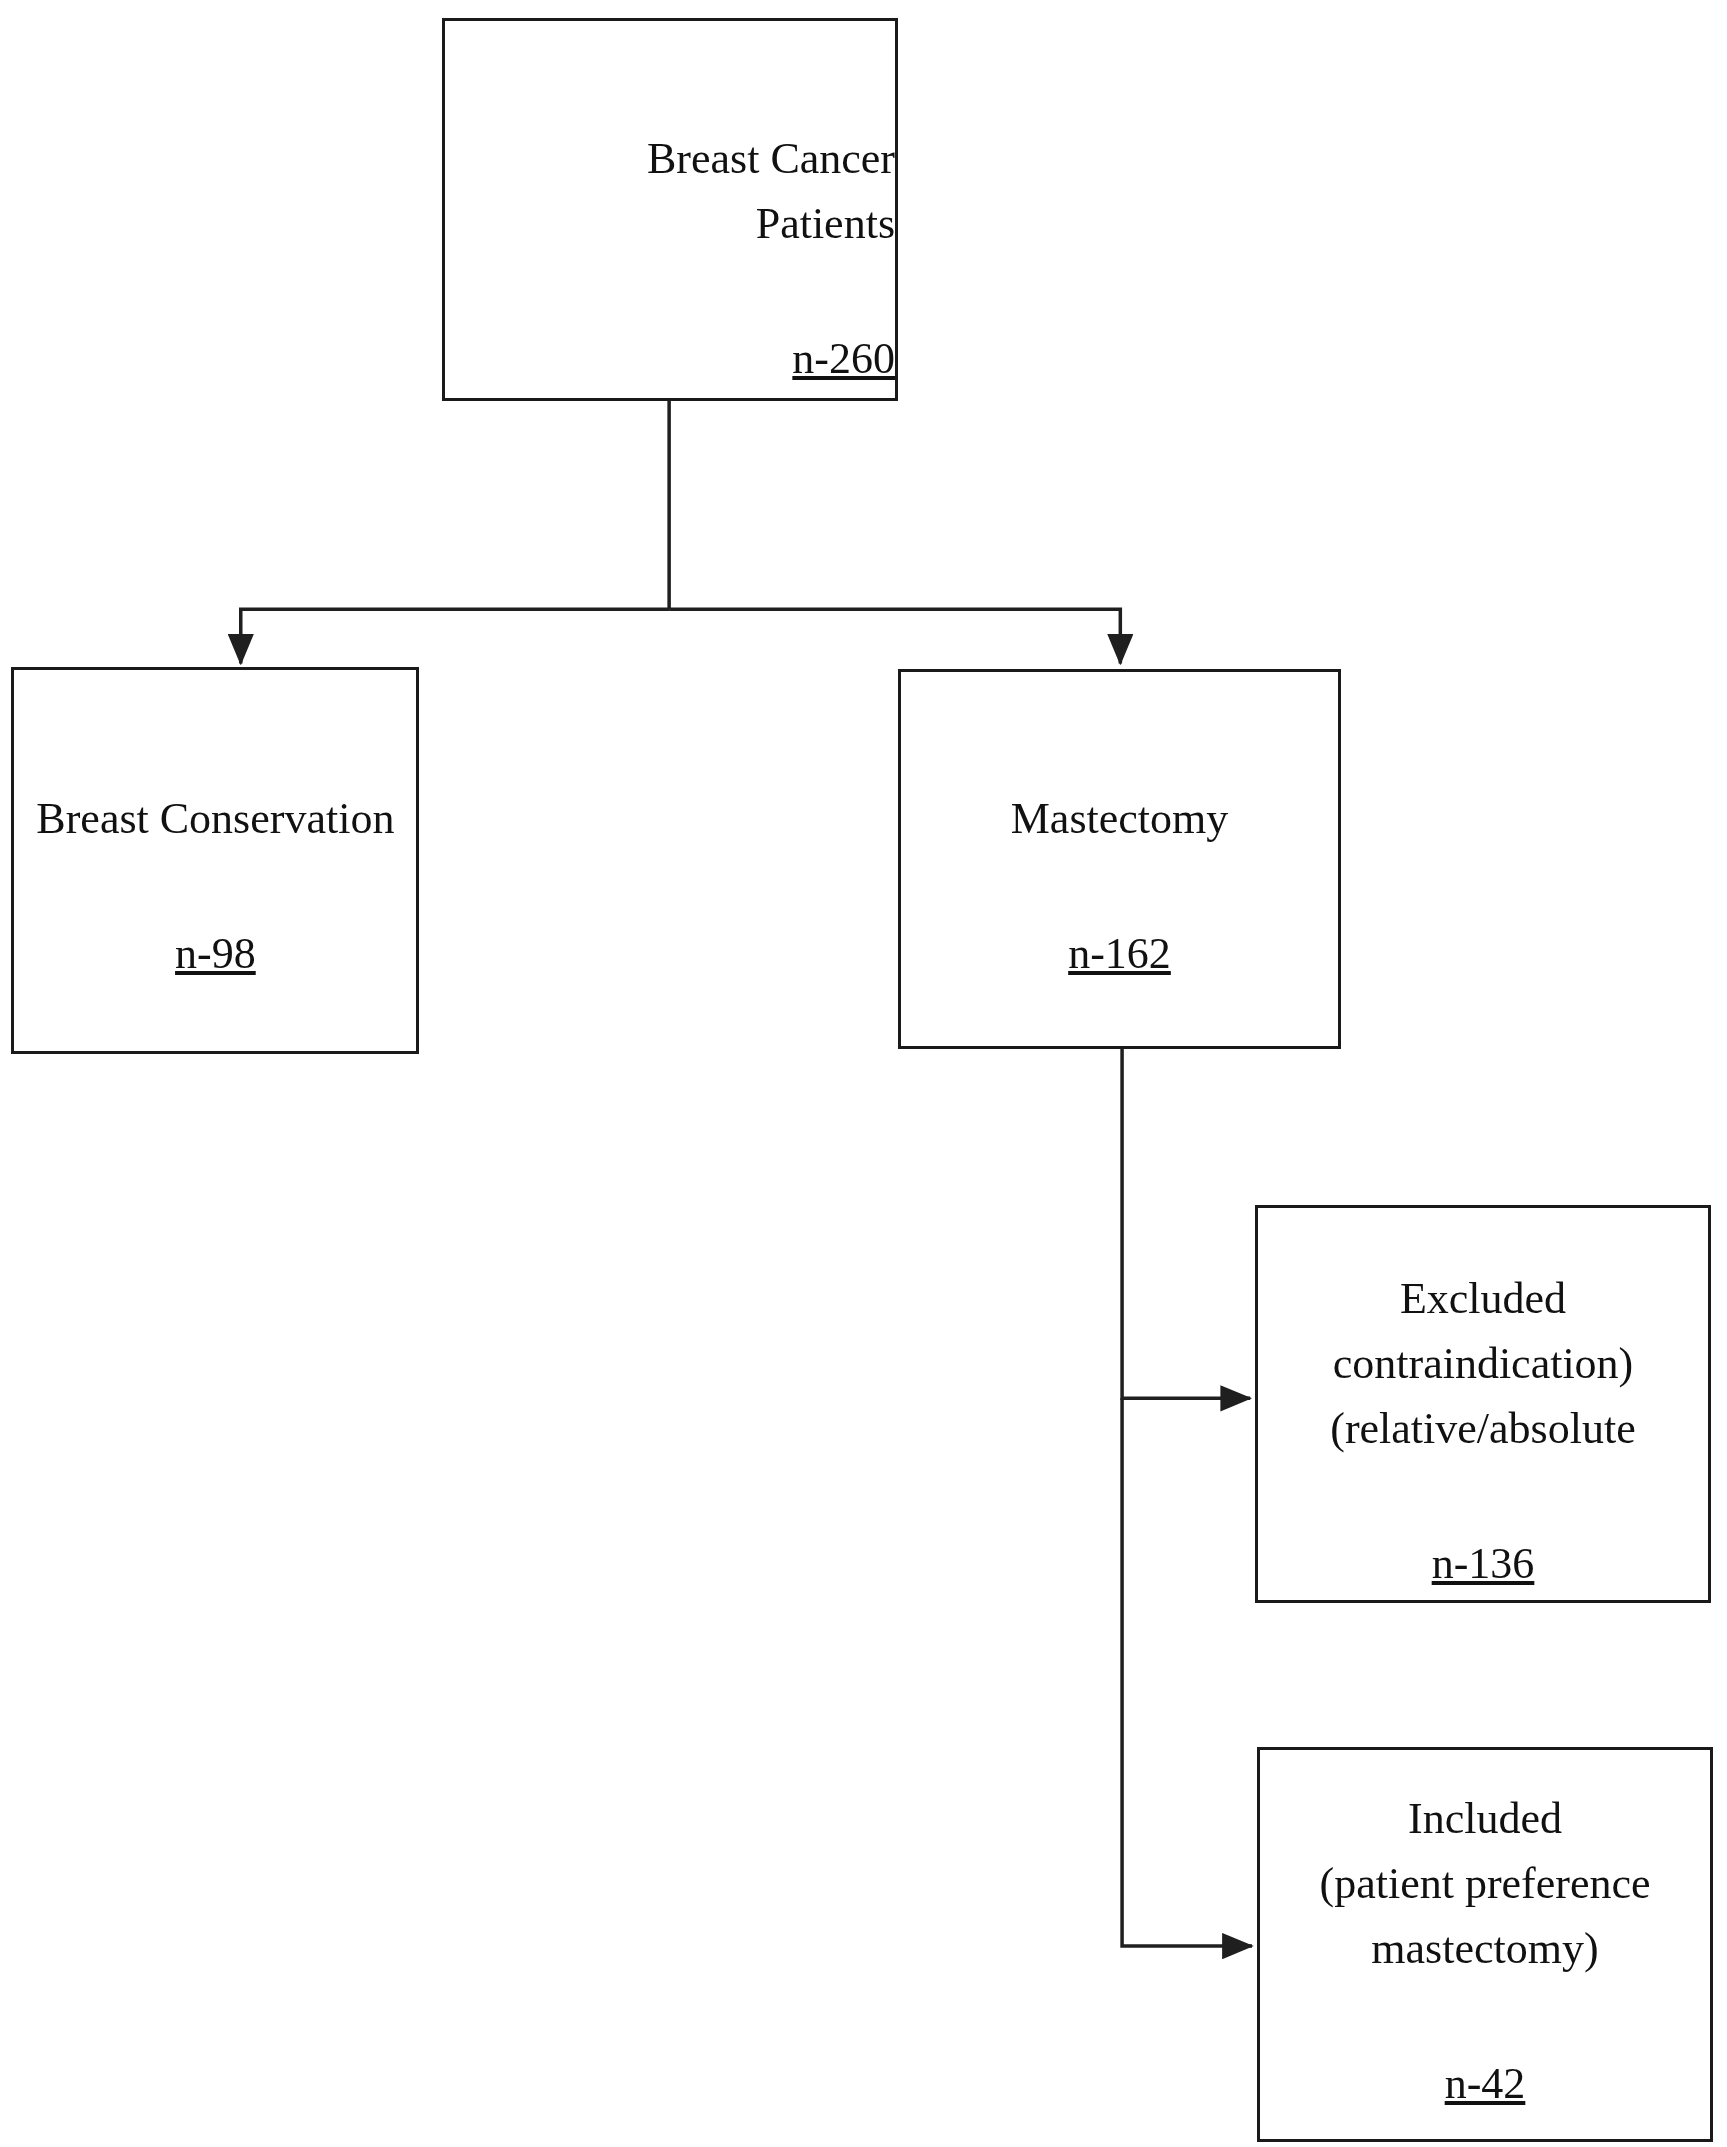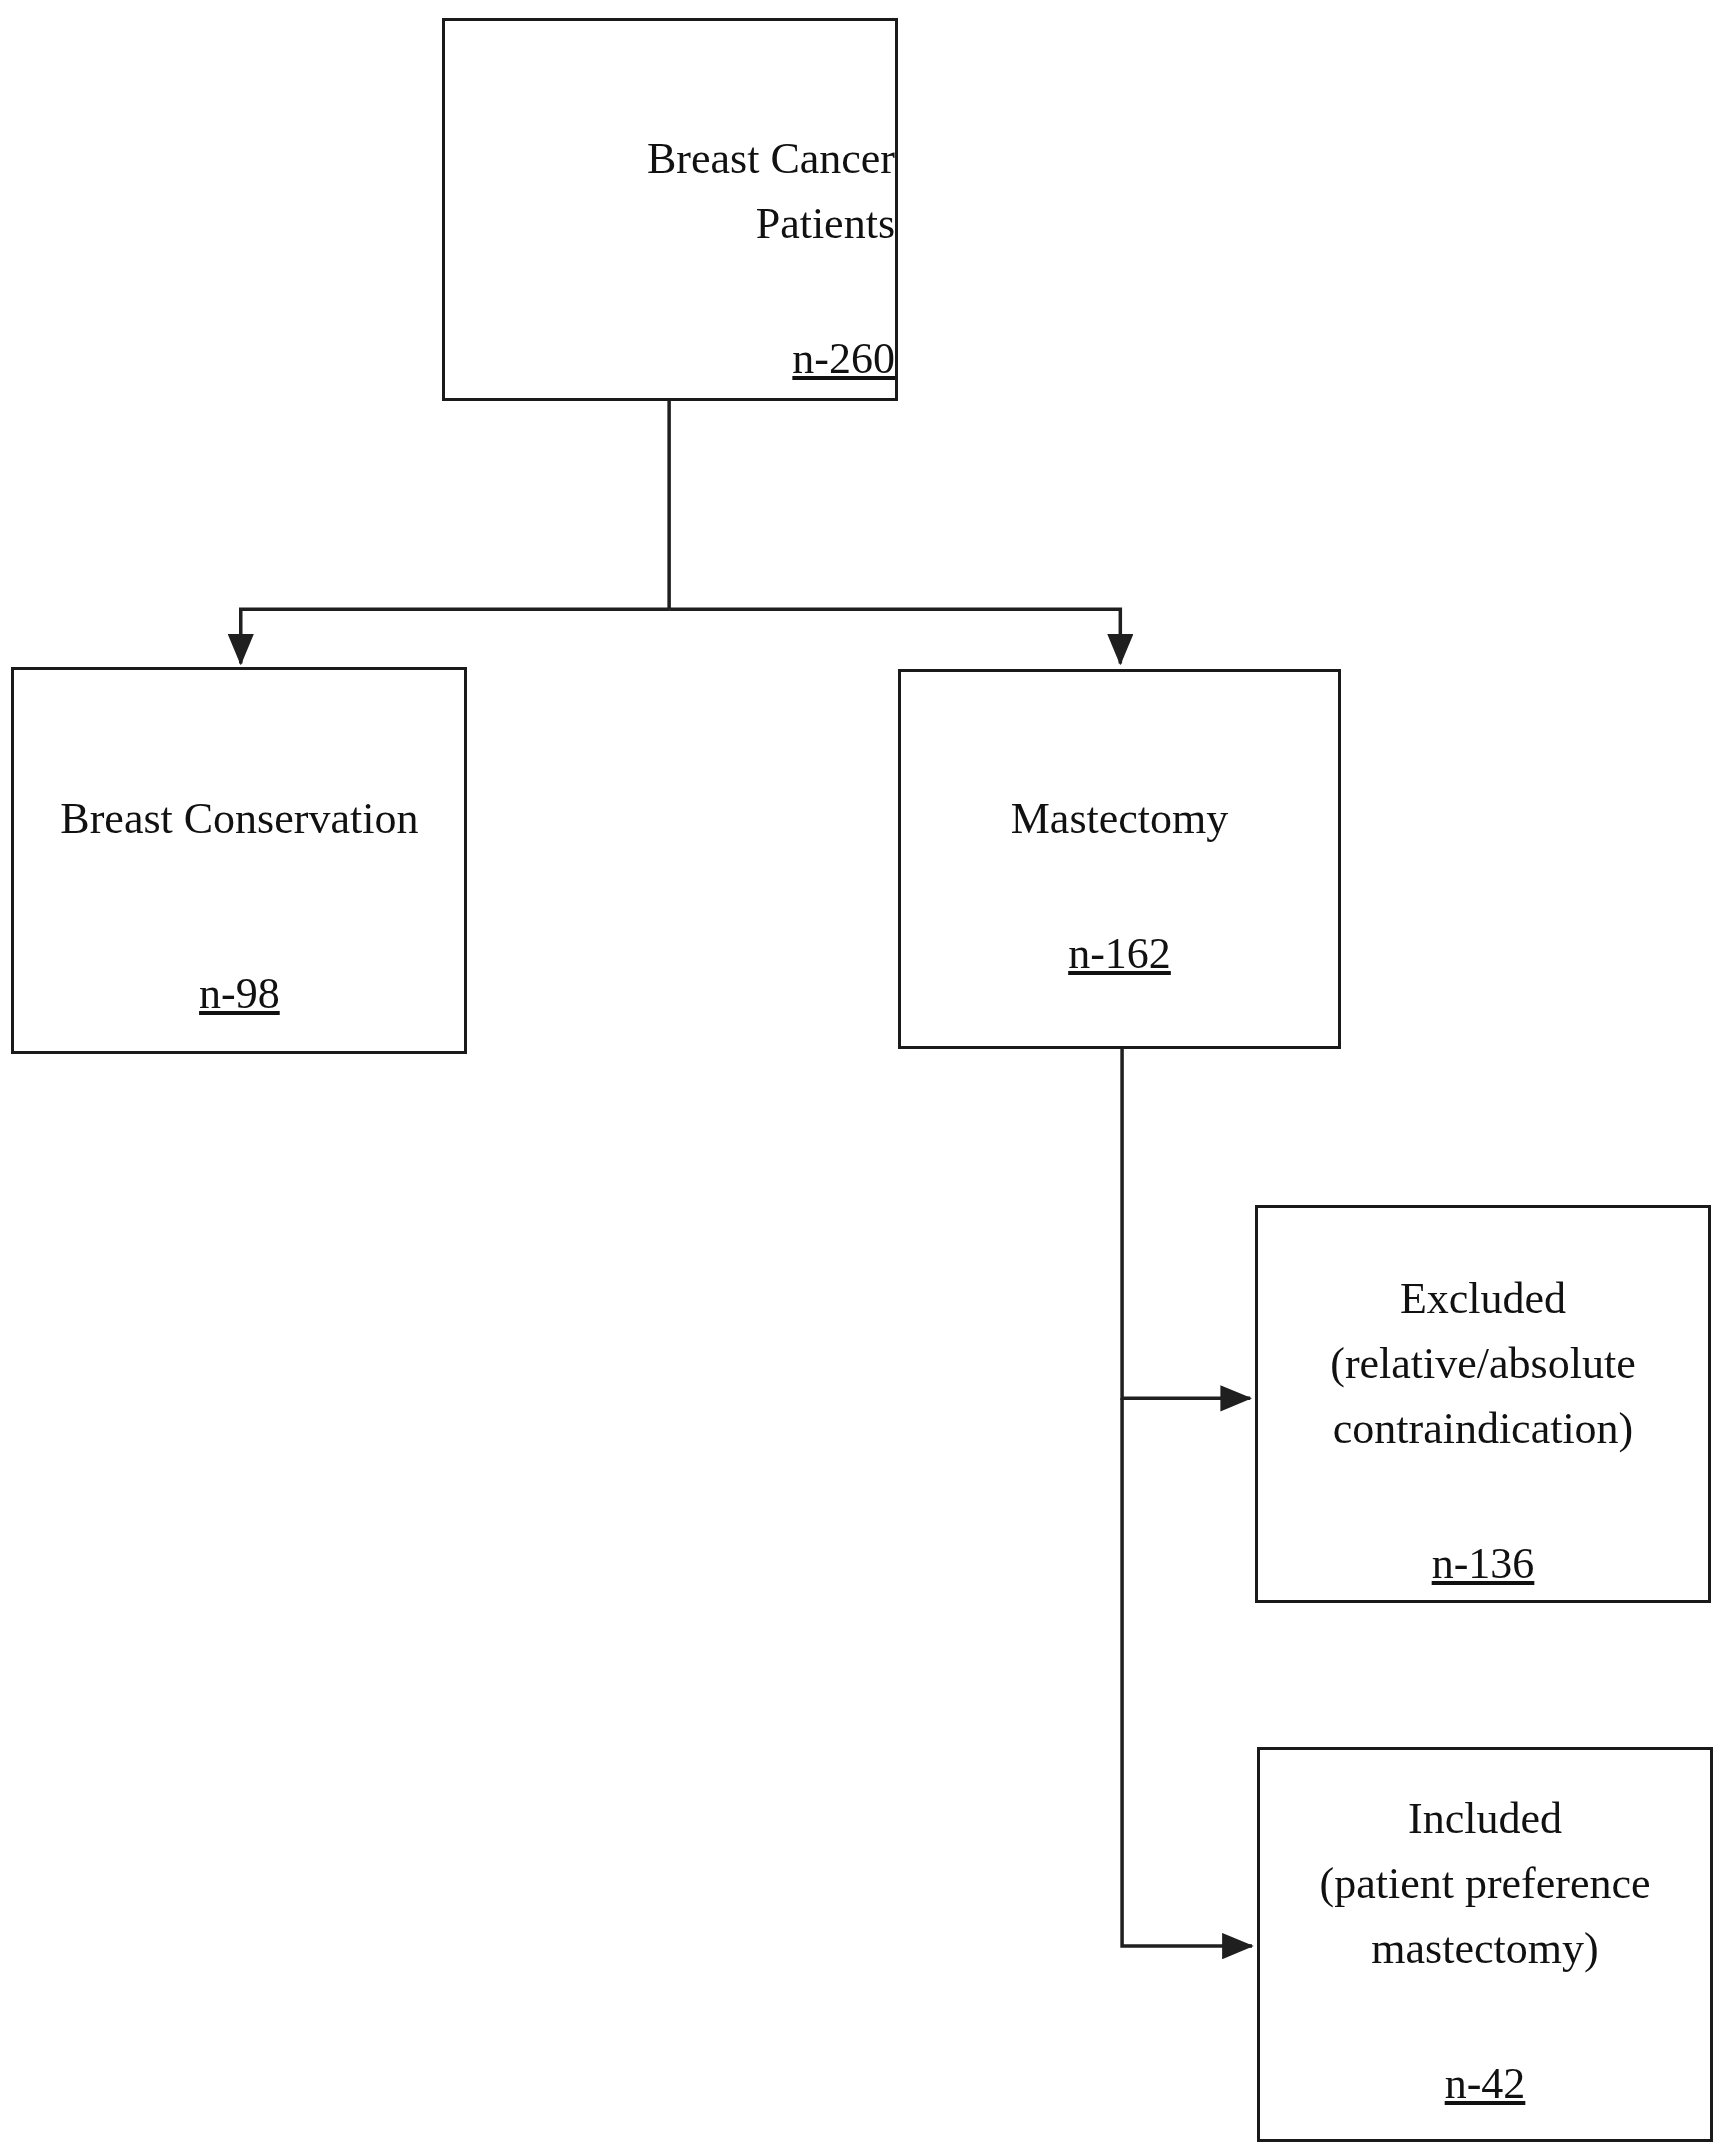--- a/index.html
+++ b/index.html
@@ -32,21 +32,21 @@
     flex-direction: column;
     align-items: center;
     text-align: center;
     font-size: 44px;
     line-height: 65px;
   }
   .node .line { white-space: nowrap; }
   .node .n-line { margin-top: 70px; white-space: nowrap; text-decoration: underline; }
 
   .node-root      { left: 442px;  top: 17.6px;   width: 456px; height: 383px; padding-top: 105px; align-items: flex-end; }
-  .node-left      { left: 11.4px;   top: 667px;  width: 456px; height: 387px; padding-top: 116px; gap: 40px; }
+  .node-left      { left: 11.4px;   top: 667px;  width: 408px; height: 387px; padding-top: 116px; }
   .node-mast      { left: 898px; top: 669px;  width: 443px; height: 380px; padding-top: 114px; }
   .node-excluded  { left: 1255px; top: 1205px; width: 456px; height: 398px; padding-top: 58px;  }
   .node-included  { left: 1257px; top: 1747px; width: 456px; height: 395px; padding-top: 36px;  }
 </style>
 </head>
 <body>
 
 <div class="canvas">
 
   <svg class="connector-layer" width="1728" height="2148" viewBox="0 0 1968 2447" xmlns="http://www.w3.org/2000/svg">
@@ -74,22 +74,22 @@
     <div class="n-line">n-98</div>
   </div>
 
   <div class="node node-mast">
     <div class="line">Mastectomy</div>
     <div class="n-line">n-162</div>
   </div>
 
   <div class="node node-excluded">
     <div class="line">Excluded</div>
+    <div class="line">contraindication)</div>
     <div class="line">(relative/absolute</div>
-    <div class="line">contraindication)</div>
     <div class="n-line">n-136</div>
   </div>
 
   <div class="node node-included">
     <div class="line">Included</div>
     <div class="line">(patient preference</div>
     <div class="line">mastectomy)</div>
     <div class="n-line">n-42</div>
   </div>
 

